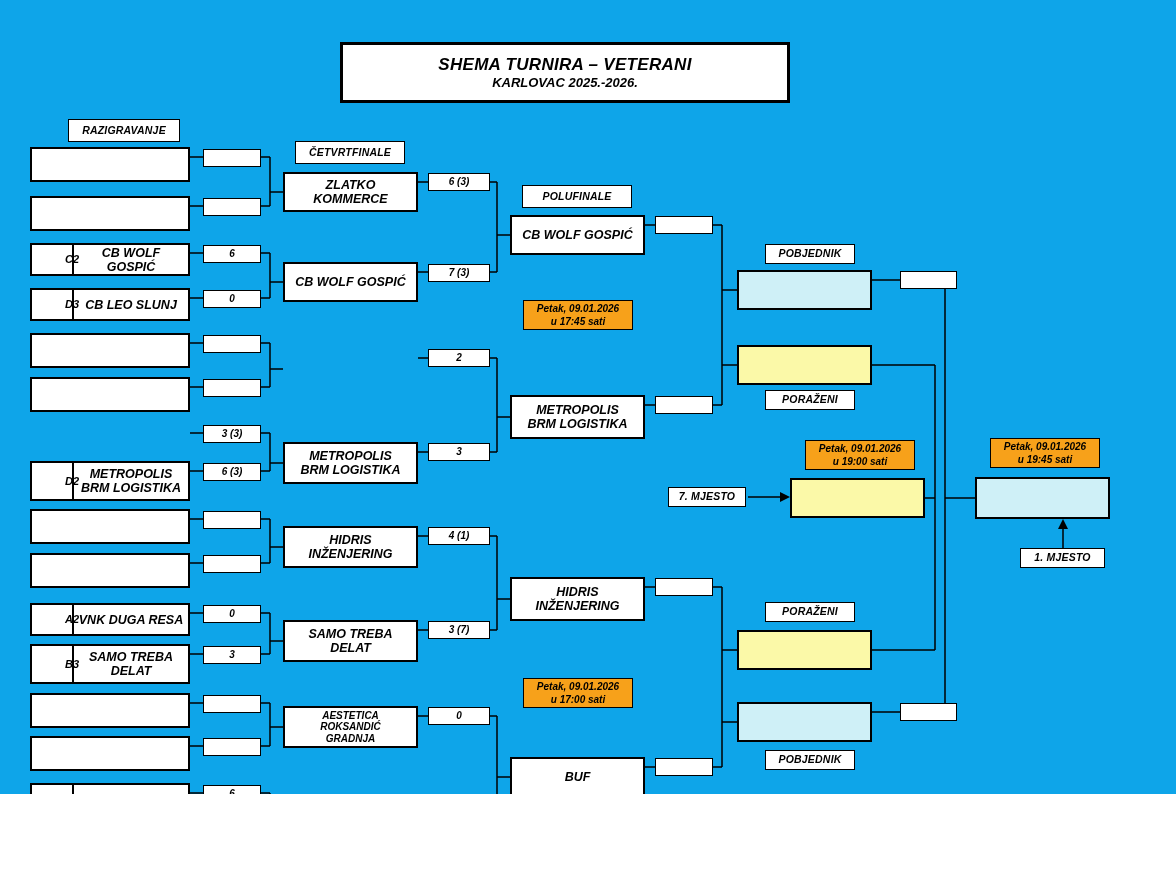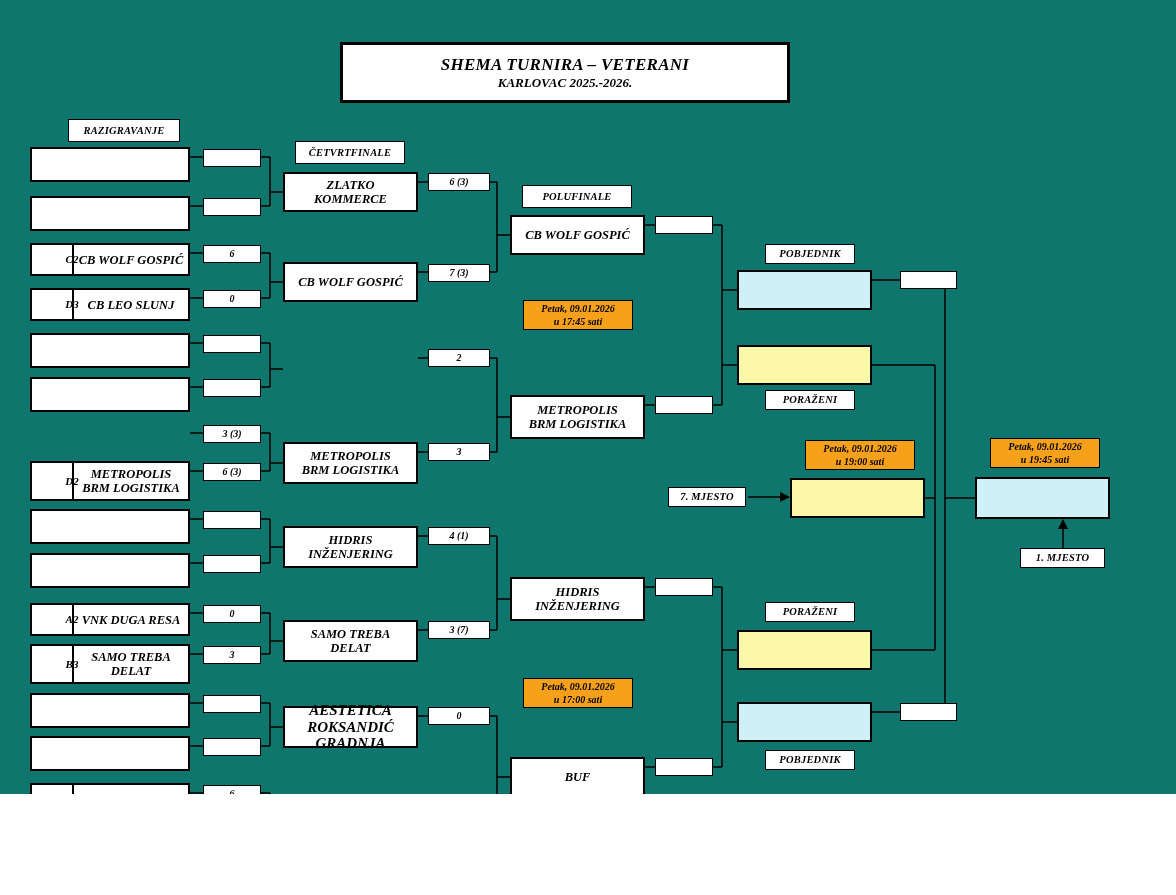--- a/index.html
+++ b/index.html
@@ -1,32 +1,32 @@
 <!DOCTYPE html>
 <html><head>
 <meta charset="utf-8">
 <style>
   * { margin:0; padding:0; box-sizing:border-box; }
   html,body { background:#ffffff; }
   body { font-family:"Liberation Sans", sans-serif; color:#000; }
-  #bracket { position:relative; width:1176px; height:794px; background:#0f766e; overflow:hidden;font-family:Liberation Serif, serif; }
+  #bracket { position:relative; width:1176px; height:794px; background:#0ea5e9; overflow:hidden; }
   svg.lines { position:absolute; left:0; top:0; z-index:0; }
   .box { position:absolute; z-index:1; background:#fff; border:2px solid #000;
          display:flex; align-items:center; justify-content:center; text-align:center;
          font-weight:bold; font-style:italic; line-height:1.12; }
   .title-box { border-width:3px; flex-direction:column; }
   .title-main { font-size:17px; letter-spacing:0.3px; }
   .title-sub { font-size:13px; margin-top:2px; }
   .slot { font-size:12.5px; }
   .slot .seed { width:26px; flex:none; align-self:stretch; border-right:2px solid #000;
                 display:flex; align-items:center; justify-content:center; font-size:11px;padding-left:40px; }
   .slot .team { flex:1; padding:0 2px; white-space:pre-line; }
   .small { border-width:1.5px; font-size:10px; }
   .teambox { font-size:12.5px; white-space:pre-line; padding:0 9px; }
-  .tiny-text { font-size:15px; }
+  .tiny-text { font-size:10px; }
   .round-label { border-width:1.5px; font-size:10.5px; letter-spacing:0.2px; }
   .date-box { border-width:1.5px; background:#F7A11A; font-size:10px; flex-direction:column; line-height:1.3; }
   .cyan { background:#CFF0F7; }
   .yellow { background:#FBF9A8; }
   .mini-artifact { position:absolute; z-index:1; background:#fff; border:1px solid #9a9a9a; }
 </style>
 </head>
 <body>
 
 <div id="bracket">

